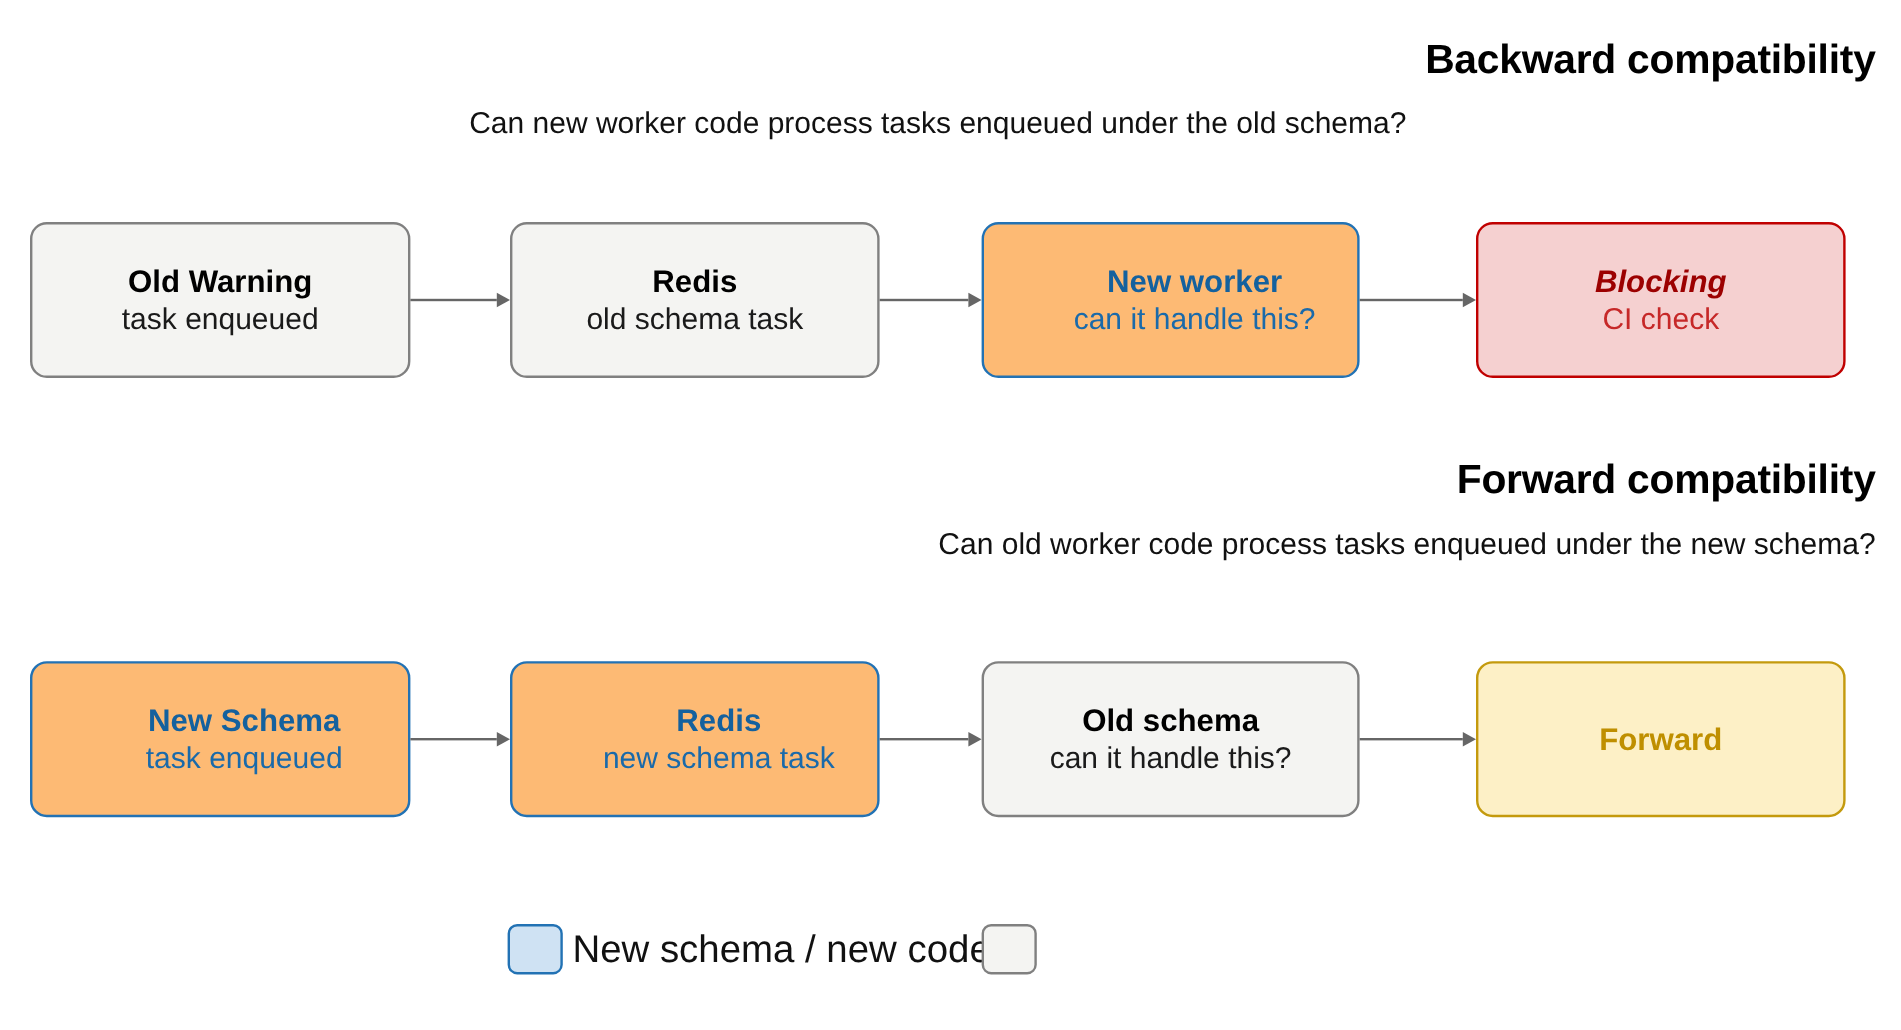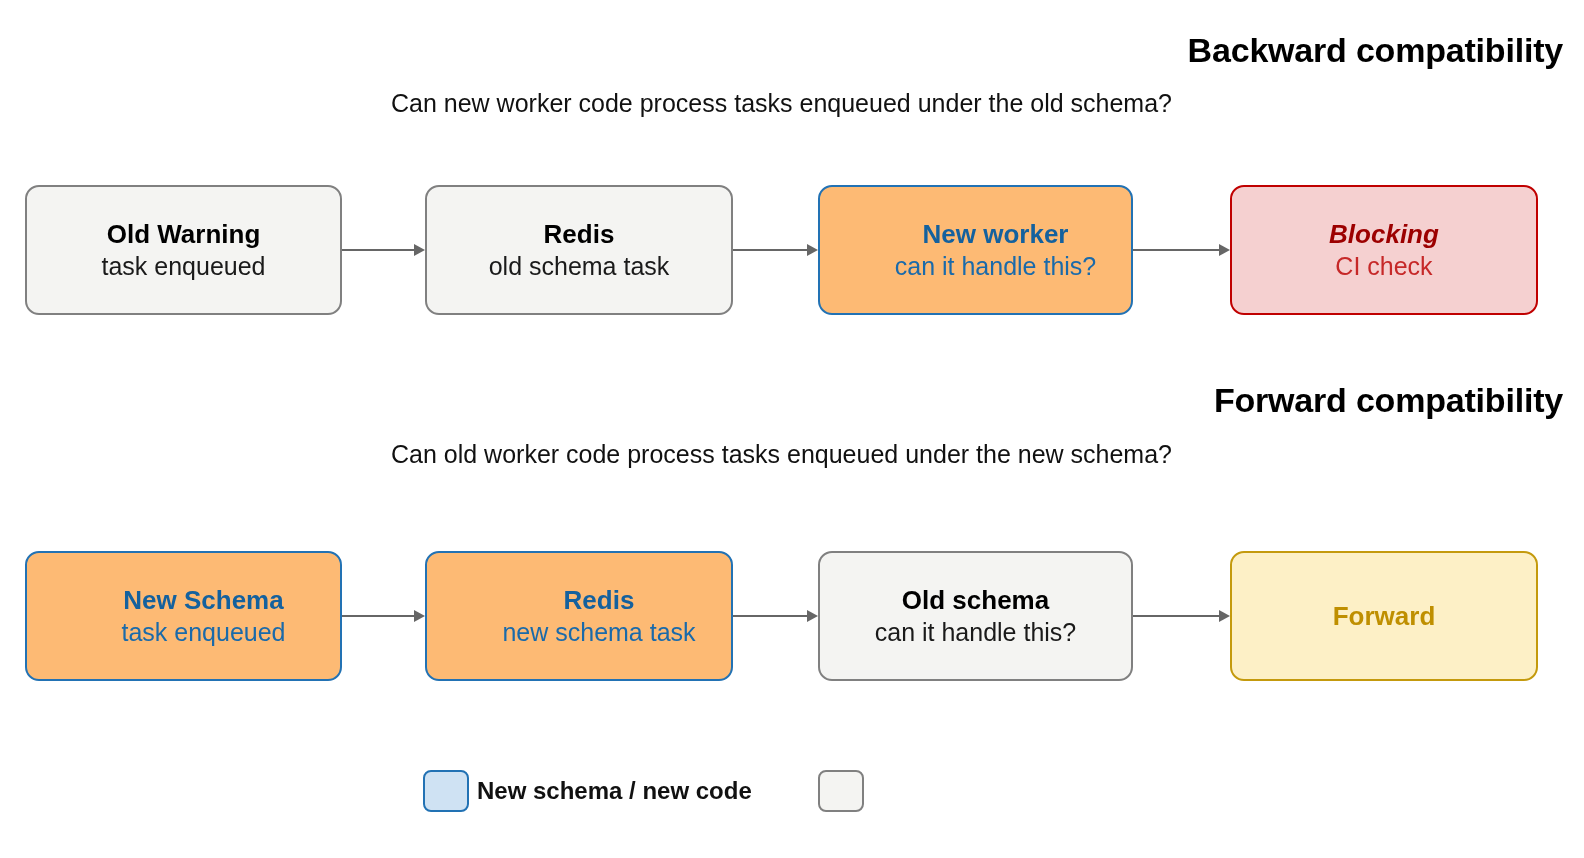--- a/index.html
+++ b/index.html
@@ -133,24 +133,23 @@
     height: 42px;
     box-sizing: border-box;
     border-radius: 8px;
     border: 2px solid #808080;
     background: #f4f4f2;
     flex: 0 0 auto;
   }
   .swatch.blue { background: #cfe2f3; border-color: #2272b4; }
   .legend-label {
     margin-left: 8px;
-    font-size: 24px;
+    font-size: 32px;
     color: #111111;
     white-space: nowrap;
-    font-weight: bold;
   }
 </style>
 </head>
 <body>
 
 <div class="section-title" style="top:30px;">Backward compatibility</div>
 
 <div class="section-sub" style="top:88px;">Can new worker code process tasks enqueued under the old schema?</div>
 
 <div class="flow-row" style="top:185px;">
@@ -187,21 +186,21 @@
 
   <div class="node red" style="left:1230px; width:308px;">
     <div class="t1">Blocking</div>
     <div class="t2">CI check</div>
   </div>
 
 </div>
 
 <div class="section-title" style="top:380px;">Forward compatibility</div>
 
-<div class="section-sub" style="top:439px;">Can old worker code process tasks enqueued under the new schema?</div>
+<div class="section-sub" style="top:439px;text-align:right;">Can old worker code process tasks enqueued under the new schema?</div>
 
 <div class="flow-row" style="top:551px;">
 
   <div class="node blue" style="left:25px; width:317px;">
     <div class="t1">New Schema</div>
     <div class="t2">task enqueued</div>
   </div>
 
   <div class="arrow" style="left:342px; width:83px;">
     <div class="shaft" style="width:72px;"></div>

